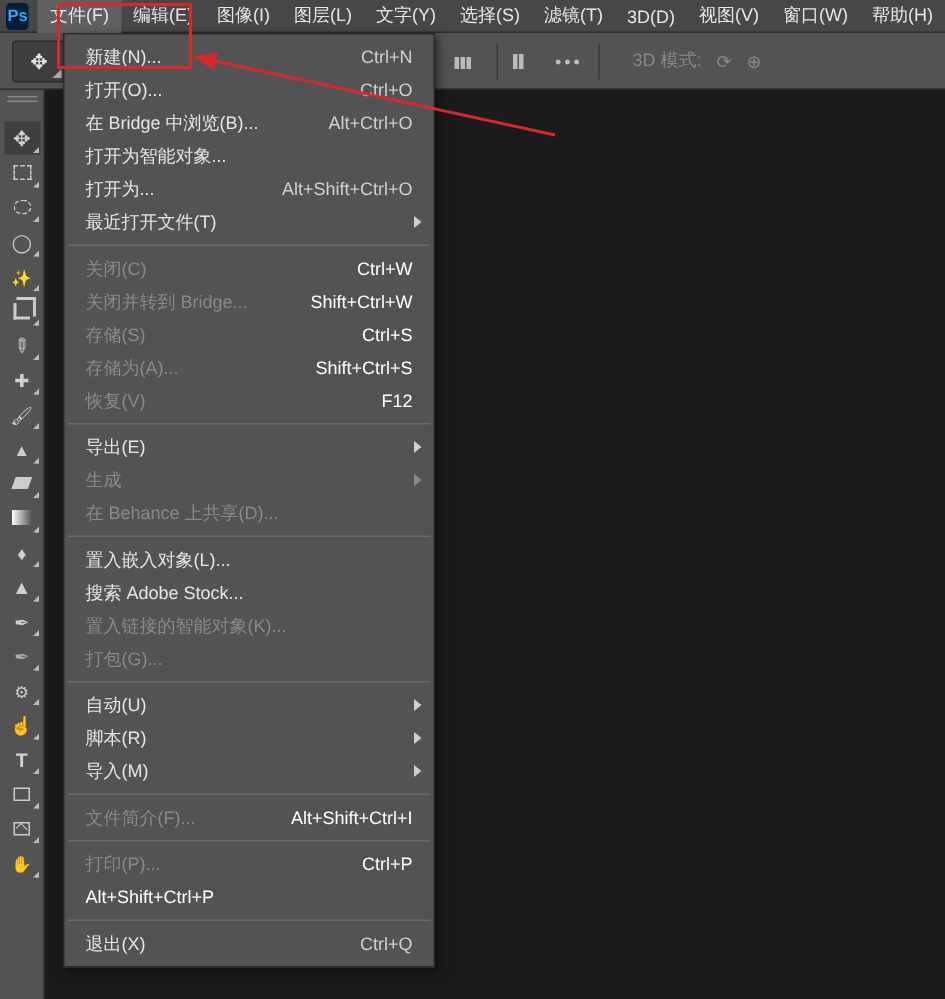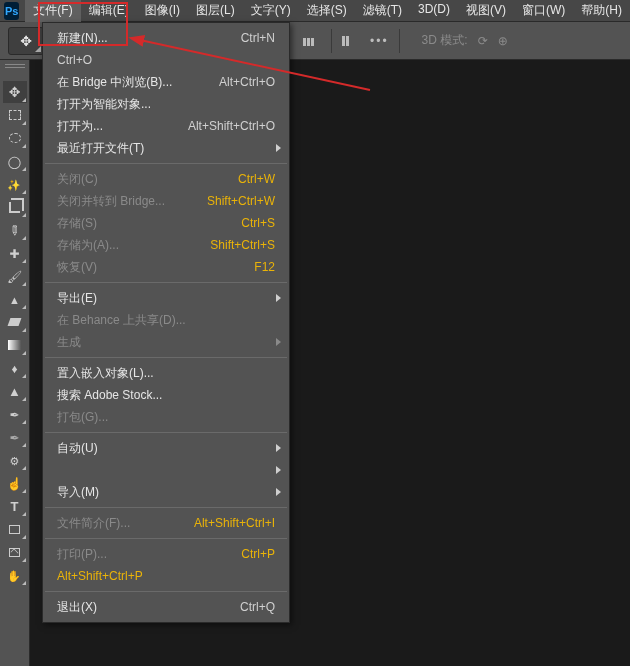--- a/index.html
+++ b/index.html
@@ -125,21 +125,21 @@
     align-items: center;
     height: 22px;
     padding: 0 14px;
     color: #e6e6e6;
     position: relative;
     cursor: default;
   }
   .dropdown .row.disabled { color: #8a8a8a; }
   .dropdown .row .lbl { flex: 1; white-space: nowrap; }
   .dropdown .row .shc { color: #d0d0d0; font-size: 12px; }
-  .dropdown .row.disabled .shc { color: #eab308; }
+  .dropdown .row.disabled .shc { color: #ffffff; }
   .dropdown .row .sub {
     position: absolute; right: 8px;
     width: 0; height: 0;
     border-top: 4px solid transparent;
     border-bottom: 4px solid transparent;
     border-left: 5px solid #cfcfcf;
   }
   .dropdown .row.disabled .sub { border-left-color: #8a8a8a; }
   .dropdown hr {
     border: none; border-top: 1px solid #6a6a6a;
@@ -185,21 +185,21 @@
   .ic-frame::after{content:"";position:absolute;inset:0;border-left:1px solid #ccc;border-top:1px solid #ccc;transform:rotate(45deg) scale(.7);}
   .ic-hand::before { content:"✋"; font-size:11px;}
   .align-ic { width:14px; height:14px; display:inline-flex; gap:1px; align-items:flex-end; }
   .align-ic span { width:3px; background:#bbb; }
 </style>
 </head>
 <body>
 
 <div class="menubar">
   <div class="logo">Ps</div>
-  <div id="menubar-items" style="display: flex;">
+  <div id="menubar-items" style="display: flex; align-items: center;">
       <div class="menu-item active">文件(F)</div>
       <div class="menu-item">编辑(E)</div>
       <div class="menu-item">图像(I)</div>
       <div class="menu-item">图层(L)</div>
       <div class="menu-item">文字(Y)</div>
       <div class="menu-item">选择(S)</div>
       <div class="menu-item">滤镜(T)</div>
       <div class="menu-item">3D(D)</div>
       <div class="menu-item">视图(V)</div>
       <div class="menu-item">窗口(W)</div>
@@ -362,20 +362,21 @@
 </div>
 
 <div class="canvas"></div>
 
 <div class="dropdown" id="dropdown">
     <div class="row">
       <span class="lbl">新建(N)...</span>
       <span class="shc">Ctrl+N</span>
     </div>
     <div class="row">
+      <span class="lbl">打开(O)...</span>
       <span class="shc">Ctrl+O</span>
     </div>
     <div class="row">
       <span class="lbl">在 Bridge 中浏览(B)...</span>
       <span class="shc">Alt+Ctrl+O</span>
     </div>
     <div class="row">
       <span class="lbl">打开为智能对象...</span>
     </div>
     <div class="row">
@@ -406,42 +407,46 @@
     <div class="row disabled">
       <span class="lbl">恢复(V)</span>
       <span class="shc">F12</span>
     </div>
     <hr>
     <div class="row">
       <span class="lbl">导出(E)</span>
       <span class="sub"></span>
     </div>
     <div class="row disabled">
+      <span class="lbl">生成</span>
+      <span class="sub"></span>
+    </div>
+    <div class="row disabled">
       <span class="lbl">在 Behance 上共享(D)...</span>
     </div>
-    <div class="row disabled">
-      <span class="lbl">生成</span>
-      <span class="sub"></span>
-    </div>
     <hr>
     <div class="row">
       <span class="lbl">置入嵌入对象(L)...</span>
     </div>
     <div class="row">
       <span class="lbl">搜索 Adobe Stock...</span>
     </div>
     <div class="row disabled">
+      <span class="lbl">置入链接的智能对象(K)...</span>
+    </div>
+    <div class="row disabled">
       <span class="lbl">打包(G)...</span>
     </div>
     <hr>
     <div class="row">
       <span class="lbl">自动(U)</span>
       <span class="sub"></span>
     </div>
     <div class="row">
+      <span class="lbl">脚本(R)</span>
       <span class="sub"></span>
     </div>
     <div class="row">
       <span class="lbl">导入(M)</span>
       <span class="sub"></span>
     </div>
     <hr>
     <div class="row disabled">
       <span class="lbl">文件简介(F)...</span>
       <span class="shc">Alt+Shift+Ctrl+I</span>

